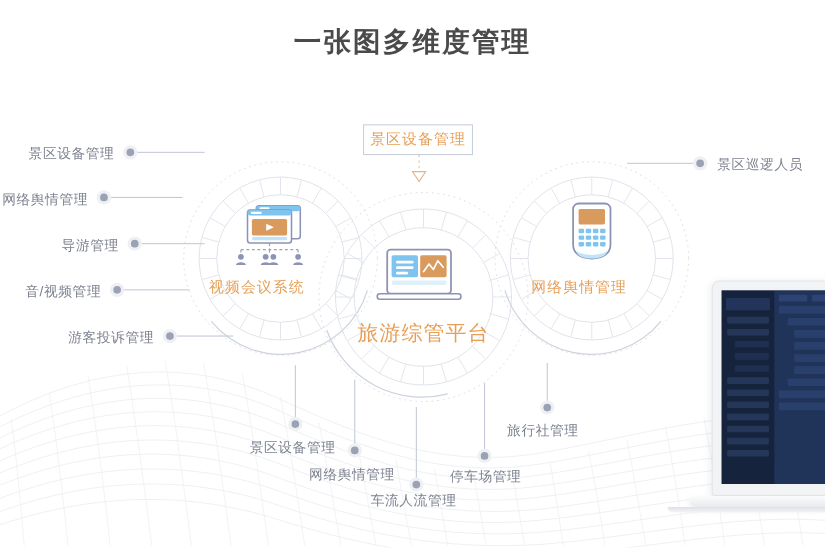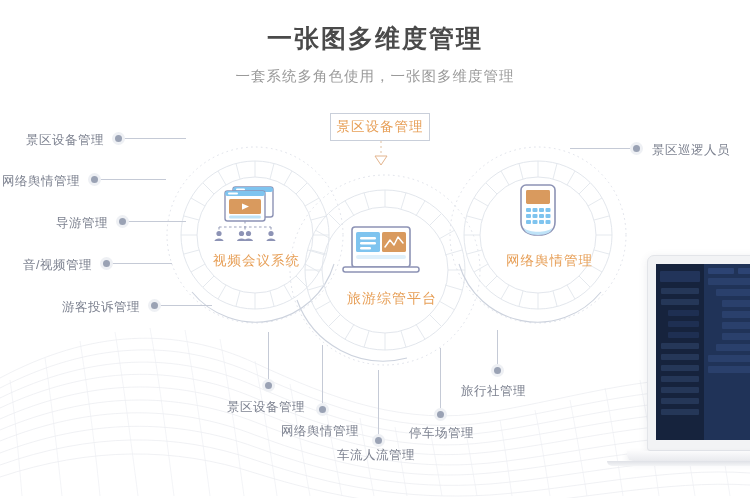--- a/index.html
+++ b/index.html
@@ -23,25 +23,25 @@
   }
   .subtitle{
     margin-top:12px;font-size:14.5px;color:#9a9a9a;letter-spacing:1px;line-height:20px;
   }
 
   
   .ring{position:absolute;pointer-events:none;}
   .ring svg{display:block;overflow:visible;}
 
   
-  .node{position:absolute;text-align:right;}
+  .node{position:absolute;text-align:left;}
   .node .cap{
     font-size:13.5px;color:#e79f57;letter-spacing:1px;white-space:nowrap;margin-top:8px;
   }
-  .node.center .cap{font-size:14px;}
+  .node.center .cap{font-size:19px;}
 
   
   .authbox{
     position:absolute;left:330px;top:113px;width:100px;height:28px;
     border:1px solid #c9cfda;background:#ffffff;
     display:flex;align-items:center;justify-content:center;
     box-sizing:border-box;
   }
   .authbox .bl{
     font-size:13.5px;color:#e79f57;letter-spacing:1px;white-space:nowrap;
@@ -146,21 +146,20 @@
         <path d="M640,72 C646,104 653,145 659,188"></path>
         <path d="M675,68 C681,102 688,144 695,188"></path>
         <path d="M710,68 C716,102 723,144 730,188"></path>
         <path d="M745,72 C750,104 756,145 762,188"></path>
       </g>
     </svg>
   </div>
 
   <div class="header">
     <div class="title">一张图多维度管理</div>
-    <div class="subtitle">一套系统多角色使用，一张图多维度管理</div>
   </div>
 
   <div class="ring" style="left:164px;top:144px;">
     <svg width="182" height="182" viewBox="0 0 182 182">
       <circle cx="91" cy="91" r="88" fill="none" stroke="#d9dde5" stroke-width="0.9" stroke-dasharray="1.6 3.4"></circle>
       <circle cx="91" cy="91" r="74" fill="none" stroke="#dfe3ea" stroke-width="0.9"></circle>
       <circle cx="91" cy="91" r="58" fill="none" stroke="#dfe3ea" stroke-width="0.9"></circle>
       <g stroke="#e2e6ec" stroke-width="0.9">
         <line x1="91" y1="17" x2="91" y2="33"></line>
           <line x1="110" y1="19.5" x2="106" y2="35"></line>

